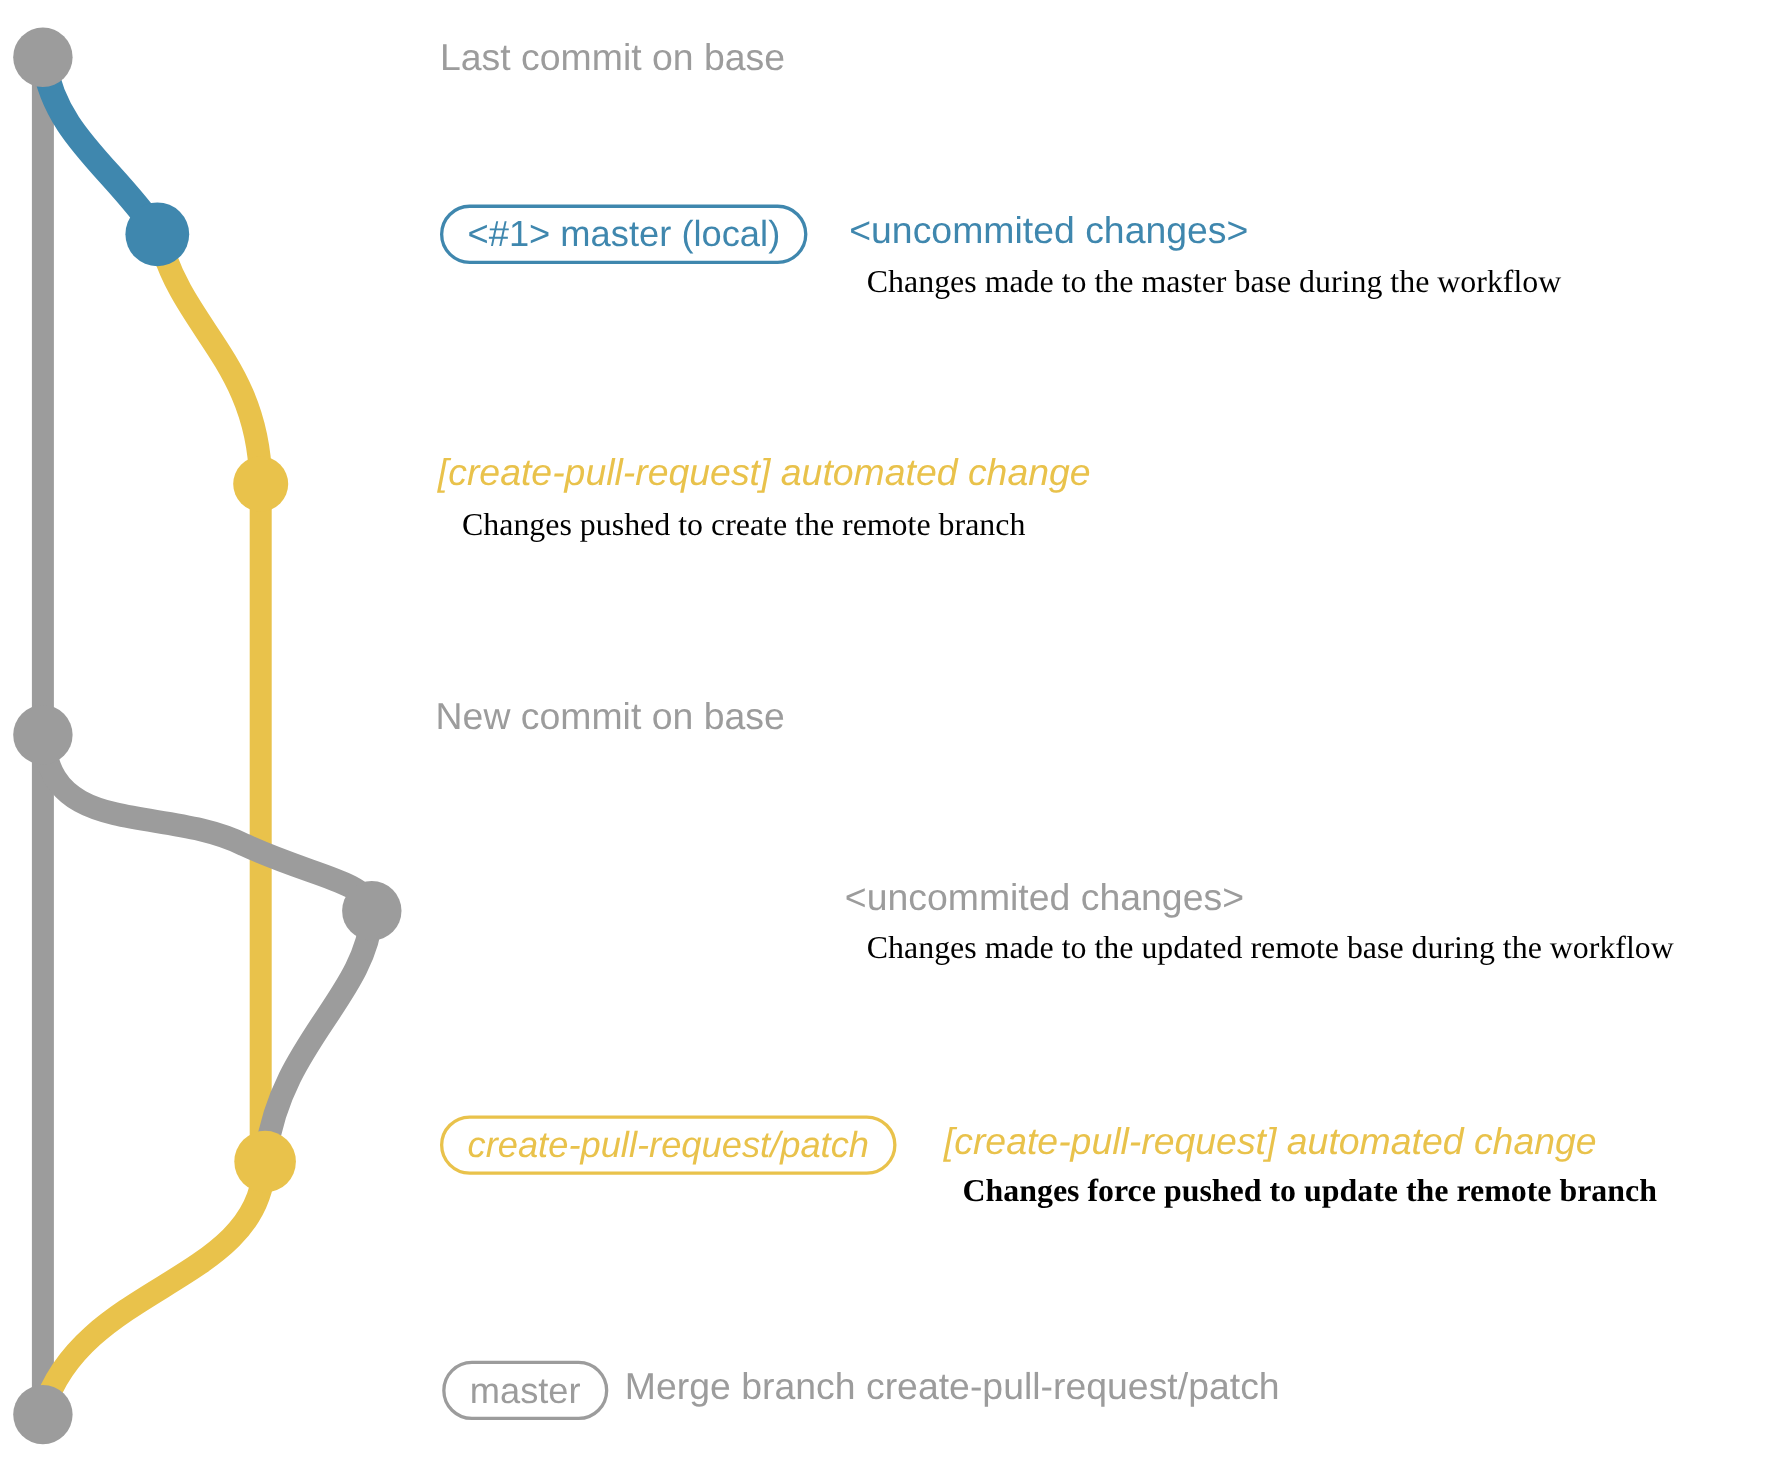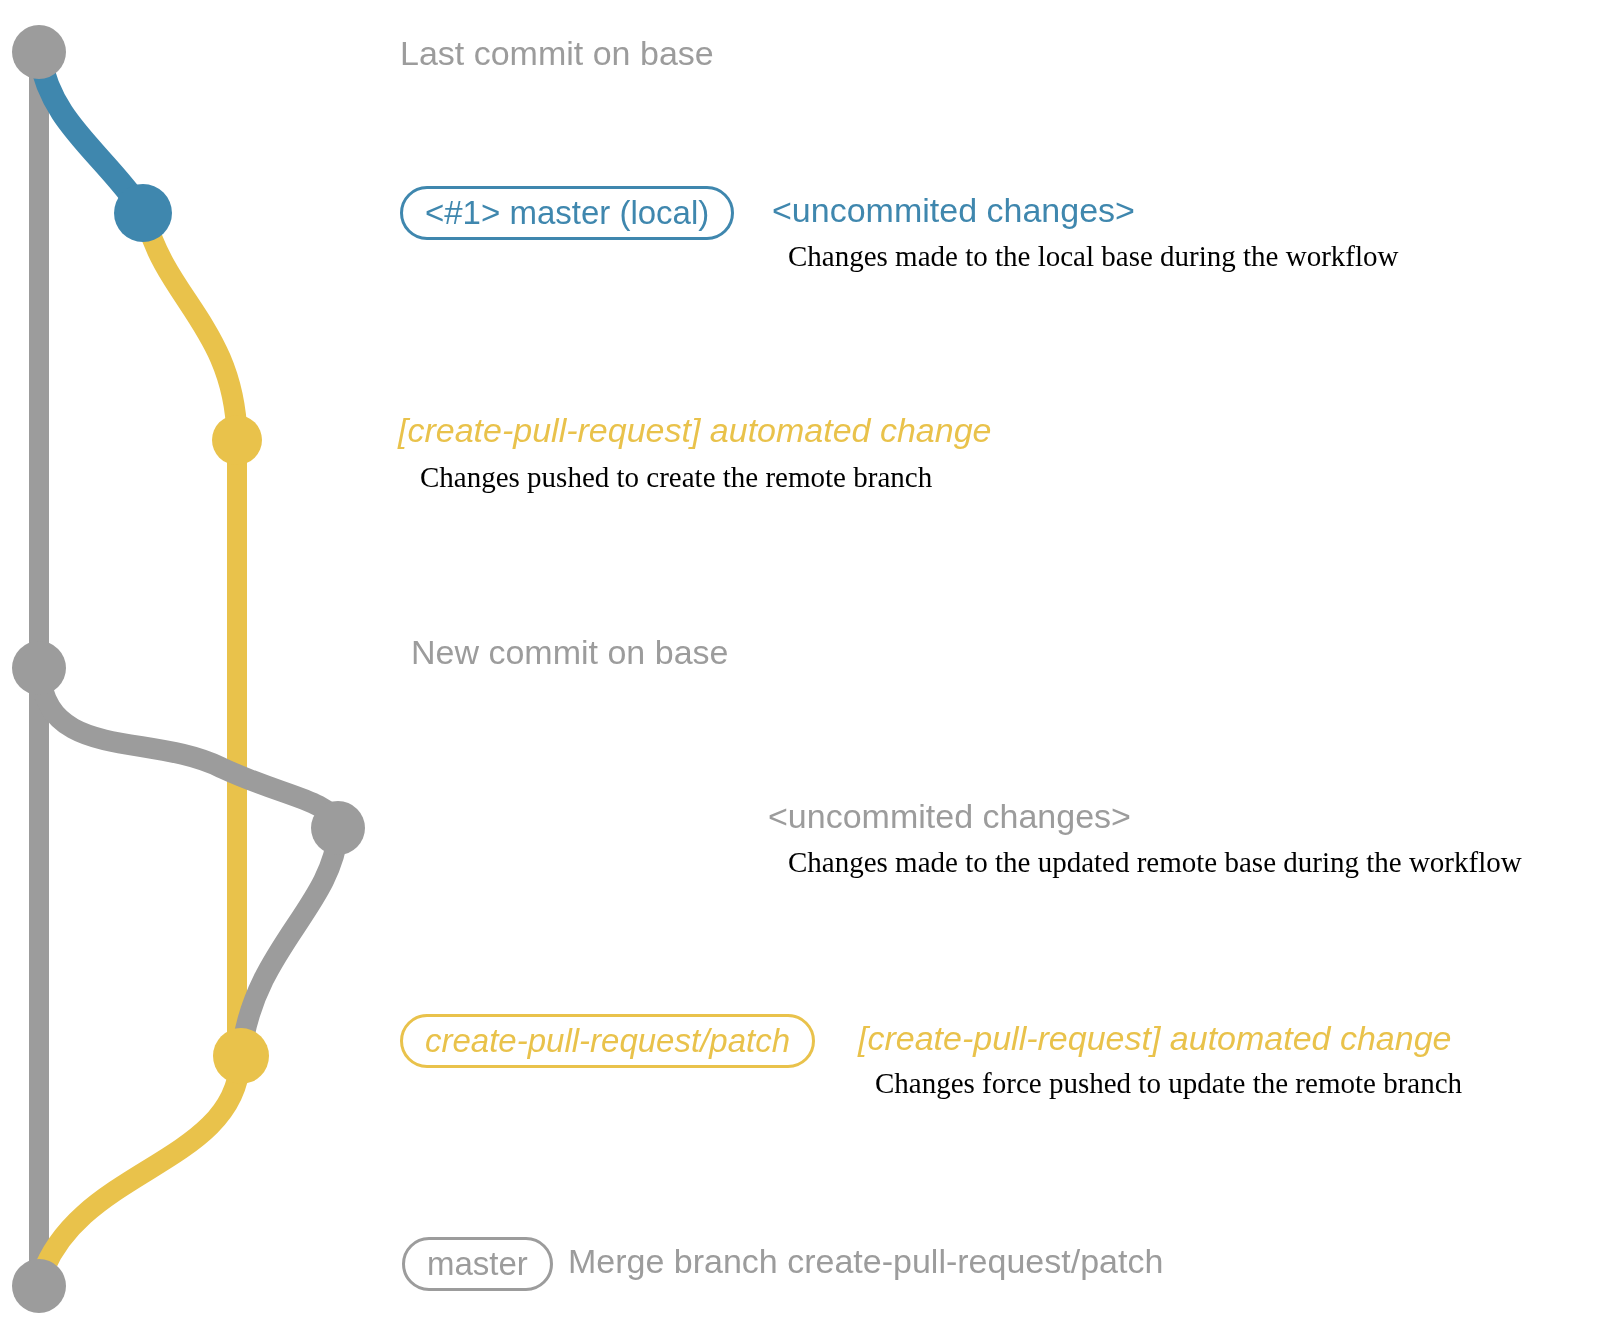--- a/index.html
+++ b/index.html
@@ -87,30 +87,30 @@
     <circle class="fill-gray" cx="39" cy="668" r="27"></circle>
     <circle class="fill-gray" cx="338" cy="828" r="27"></circle>
     <circle class="fill-yellow" cx="241" cy="1056" r="28"></circle>
     <circle class="fill-gray" cx="39" cy="1286" r="27"></circle>
   </svg>
 
   <div class="caption" style="left:400px; top:34px;">Last commit on base</div>
 
   <div class="badge badge-blue" style="left:400px; top:186px;">&lt;#1&gt; master (local)</div>
   <div class="msg msg-blue" style="left:772px; top:191px;">&lt;uncommited changes&gt;</div>
-  <div class="desc" style="left:788px; top:240px;">Changes made to the local base during the workflow</div>
+  <div class="desc" style="left:788px; top:240px;">Changes made to the master base during the workflow</div>
 
   <div class="msg msg-yellow" style="left:398px; top:411px;">[create-pull-request] automated change</div>
   <div class="desc" style="left:420px; top:461px;">Changes pushed to create the remote branch</div>
 
-  <div class="caption" style="left:411px; top:633px;">New commit on base</div>
+  <div class="caption" style="left:396px; top:633px;">New commit on base</div>
 
   <div class="msg msg-gray" style="left:768px; top:797px;">&lt;uncommited changes&gt;</div>
   <div class="desc" style="left:788px; top:846px;">Changes made to the updated remote base during the workflow</div>
 
   <div class="badge badge-yellow" style="left:400px; top:1014px;font-style:italic;">create-pull-request/patch</div>
   <div class="msg msg-yellow" style="left:858px; top:1019px;">[create-pull-request] automated change</div>
-  <div class="desc" style="left:875px; top:1067px;">Changes force pushed to update the remote branch</div>
+  <div class="desc" style="left:875px; top:1067px;font-weight:bold;">Changes force pushed to update the remote branch</div>
 
   <div class="badge badge-gray" style="left:402px; top:1237px;">master</div>
   <div class="msg msg-gray" style="left:568px; top:1242px;">Merge branch create-pull-request/patch</div>
 
 </div>
 
 </body></html>

